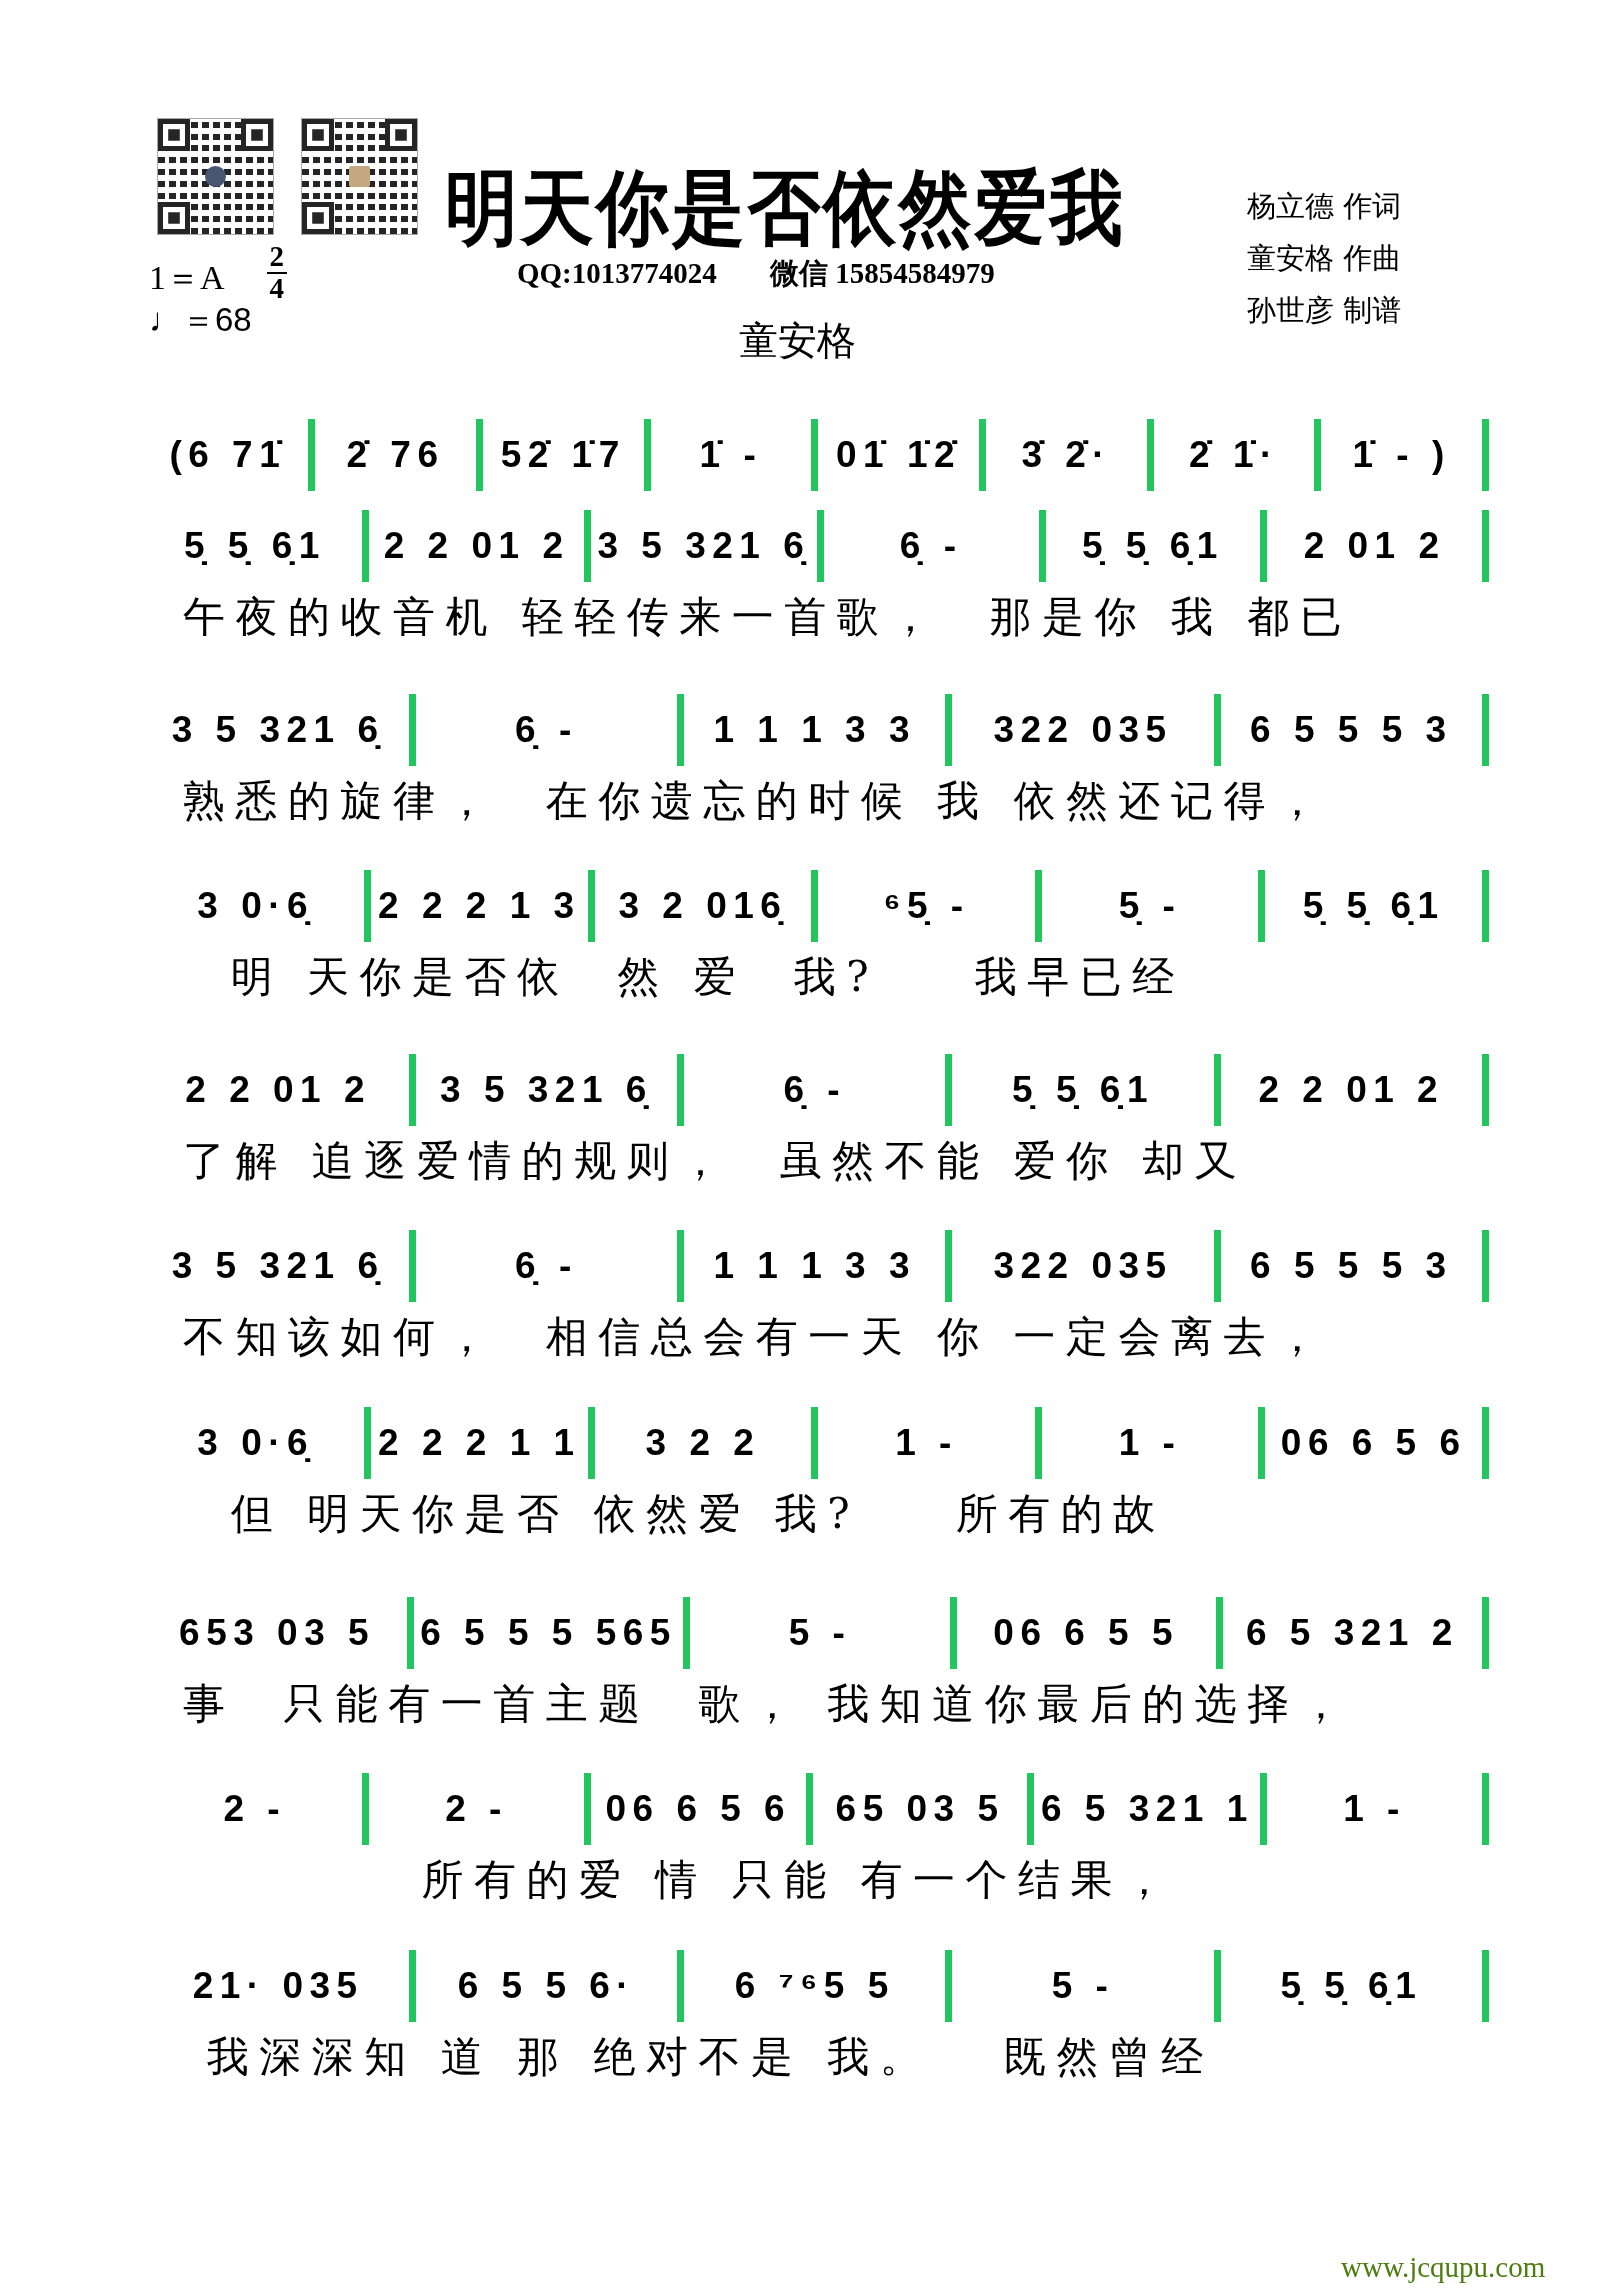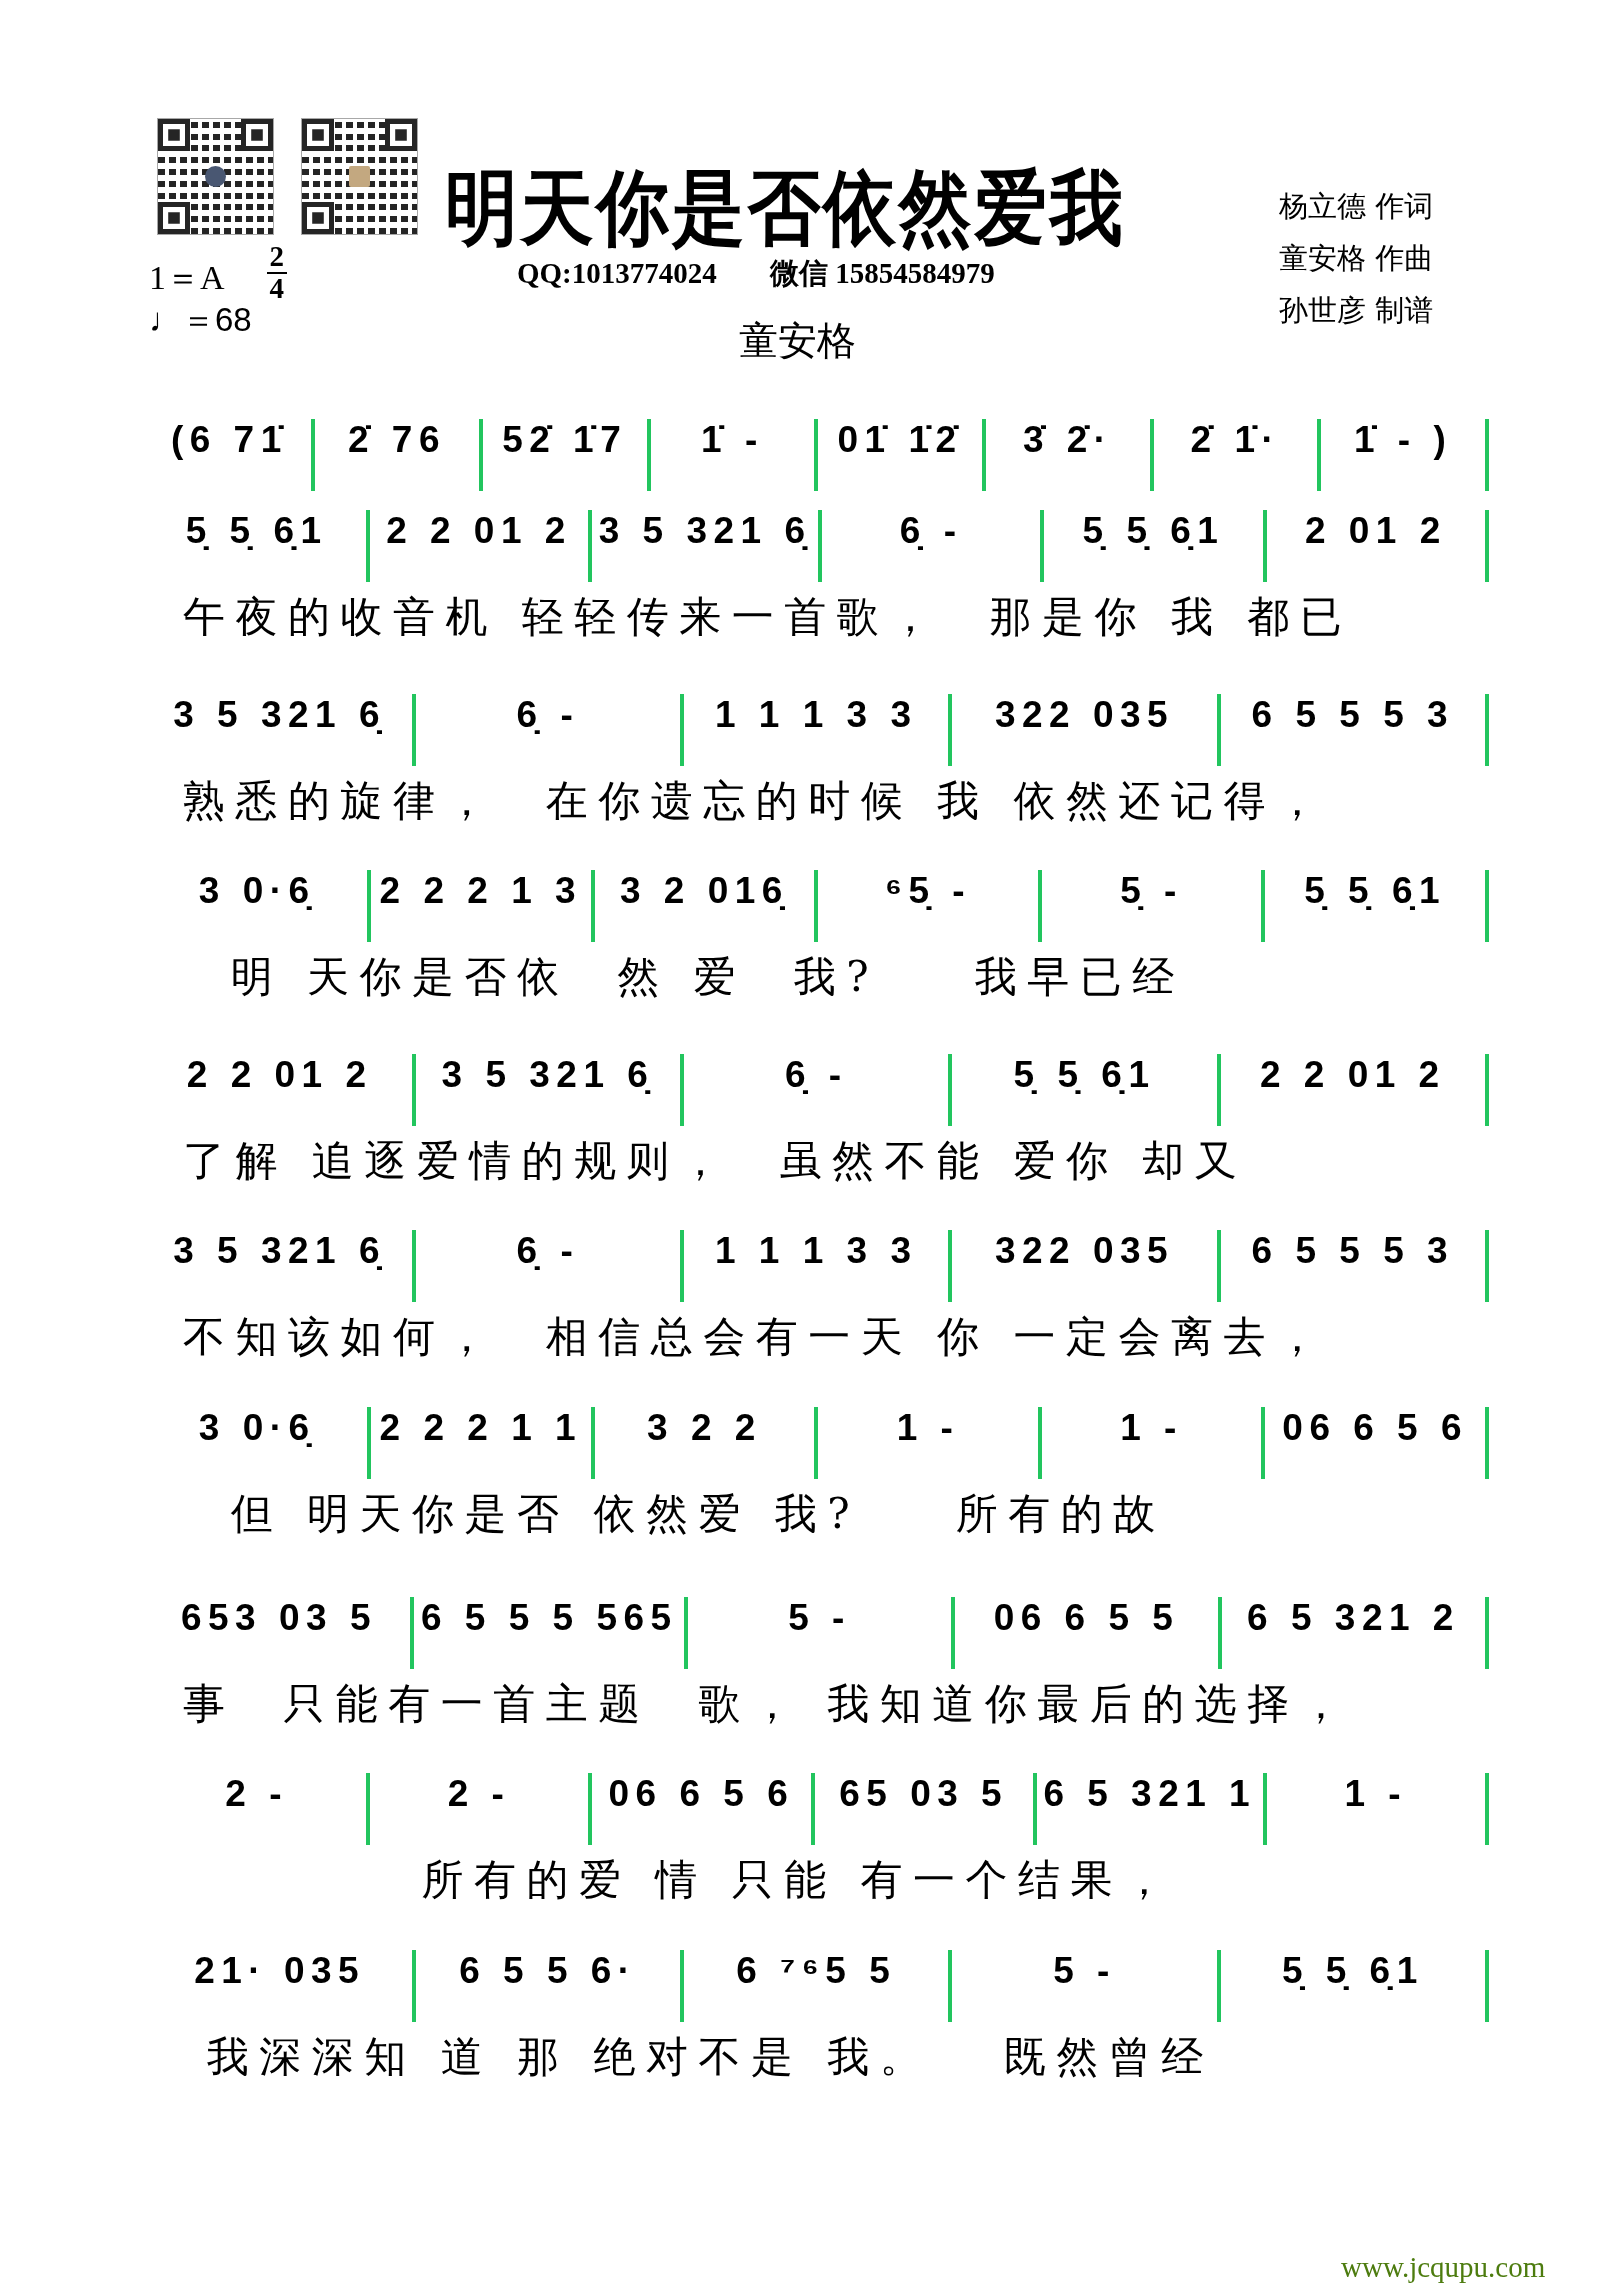--- a/index.html
+++ b/index.html
@@ -7,32 +7,32 @@
   .qr{position:absolute;top:118px;width:115px;height:115px;background:
       repeating-linear-gradient(0deg,#000 0 5.9px,#fff 5.9px 11.8px),
       #fff;opacity:.85;border:0.7px solid #999;}
   .qr::before{content:"";position:absolute;inset:0;background:
       repeating-linear-gradient(90deg,transparent 0 7.2px,#fff 7.2px 11px);}
   .qr .eye{position:absolute;width:22px;height:22px;border:5.2px solid #000;background:#fff;box-shadow:inset 0 0 0 5.2px #fff, inset 0 0 0 13px #000;}
   .qr .eye.tl{top:0;left:0}.qr .eye.tr{top:0;right:0}.qr .eye.bl{bottom:0;left:0}
   .qr .logo{position:absolute;left:47px;top:47px;width:21px;height:21px;background:#2a3a5a;border-radius:50%;}
   .qr2 .logo{background:#b99a6a;border-radius:2px;}
   #title{position:absolute;top:154px;left:445px;font-family:"DejaVu Sans",sans-serif;font-weight:bold;font-size:73px;letter-spacing:2.6px;transform:scaleY(1.12);transform-origin:top left;}
-  #credits{position:absolute;top:180px;left:1247px;font-size:29px;line-height:52px;font-family:"DejaVu Serif",serif;margin-left:32px;}
+  #credits{position:absolute;top:180px;left:1247px;font-size:29px;line-height:52px;font-family:"DejaVu Serif",serif;}
   #key{position:absolute;top:255px;left:149px;font-family:"Liberation Serif",serif;font-size:34px;}
   #timesig{position:absolute;top:243px;left:267px;font-family:"Liberation Serif",serif;font-weight:bold;font-size:29px;line-height:27.5px;text-align:center;}
   #timesig .bar{border-top:2.6px solid #000;margin:1.3px 0;width:19.6px;}
   #tempo{position:absolute;top:298px;left:149px;font-family:"Liberation Sans",sans-serif;font-size:33px;}
   #contact{position:absolute;top:254px;left:517px;font-family:"Liberation Serif",serif;font-weight:bold;font-size:29px;}
   #contact span{margin-right:46px;}
   #singer{position:absolute;top:314px;left:739px;font-size:39px;font-family:"DejaVu Serif",serif;}
   #watermark{position:absolute;top:2251px;left:1341px;font-family:Liberation Serif, serif;font-size:29px;color:#4d7c0f;}
   .row{position:absolute;left:154px;width:1335px;}
   .notes{position:relative;height:72px;display:flex;align-items:flex-start;font-family:"Liberation Sans",sans-serif;font-weight:bold;font-size:37px;}
-  .measure{display:flex;align-items:flex-start;justify-content:space-around;height:72px;border-right:4px solid #22c55e;padding:0 6.5px;flex:1;}
+  .measure{display:flex;align-items:center;justify-content:space-around;height:72px;border-right:7px solid #22c55e;padding:0 6.5px;flex:1;}
   .measure:first-child{padding-left:0}
   .measure .tok{white-space:pre;letter-spacing:6.5px;position:relative;}
   .lyrics{font-family:"DejaVu Serif",serif;font-size:42px;letter-spacing:10.5px;margin-top:6.5px;white-space:pre;margin-left:29px;}
 </style>
 </head>
 <body>
 
 <div class="qr" style="left:157px;">
   <span class="eye tl"></span>
   <span class="eye tr"></span>

